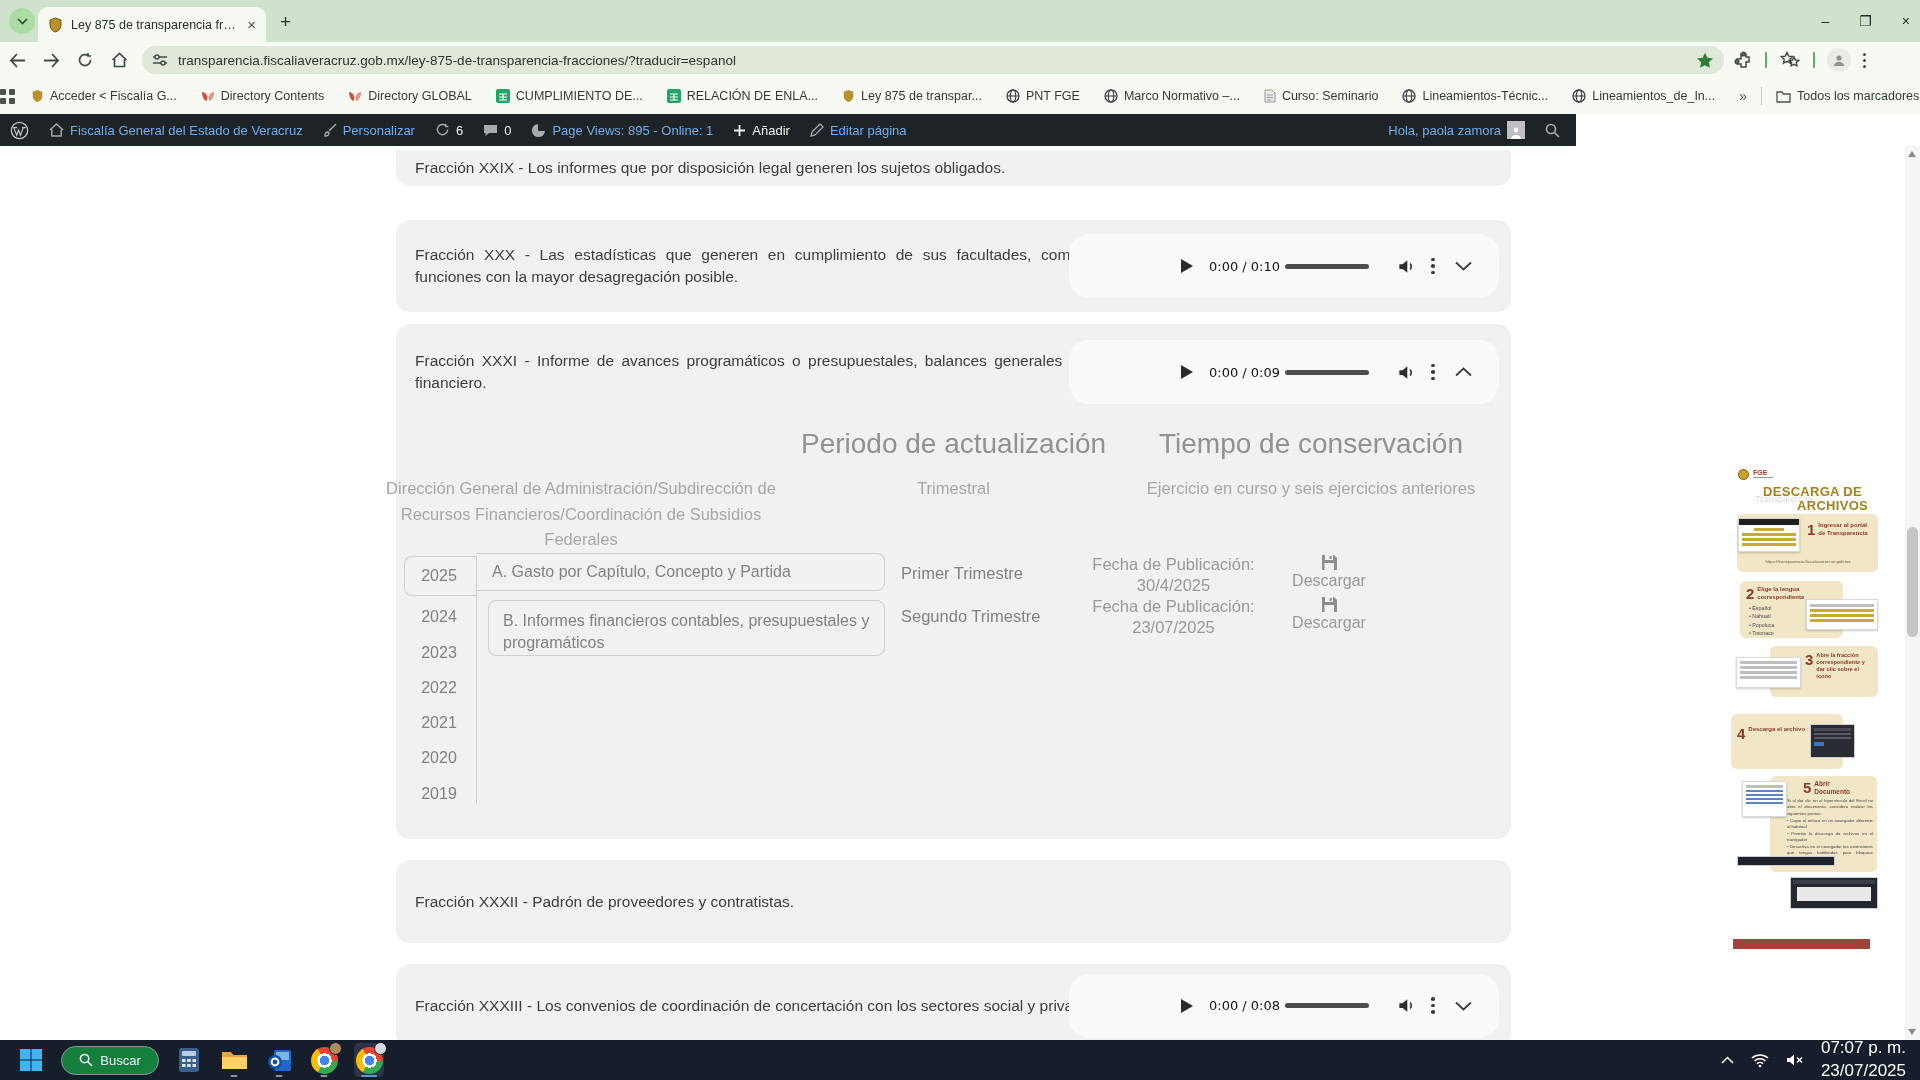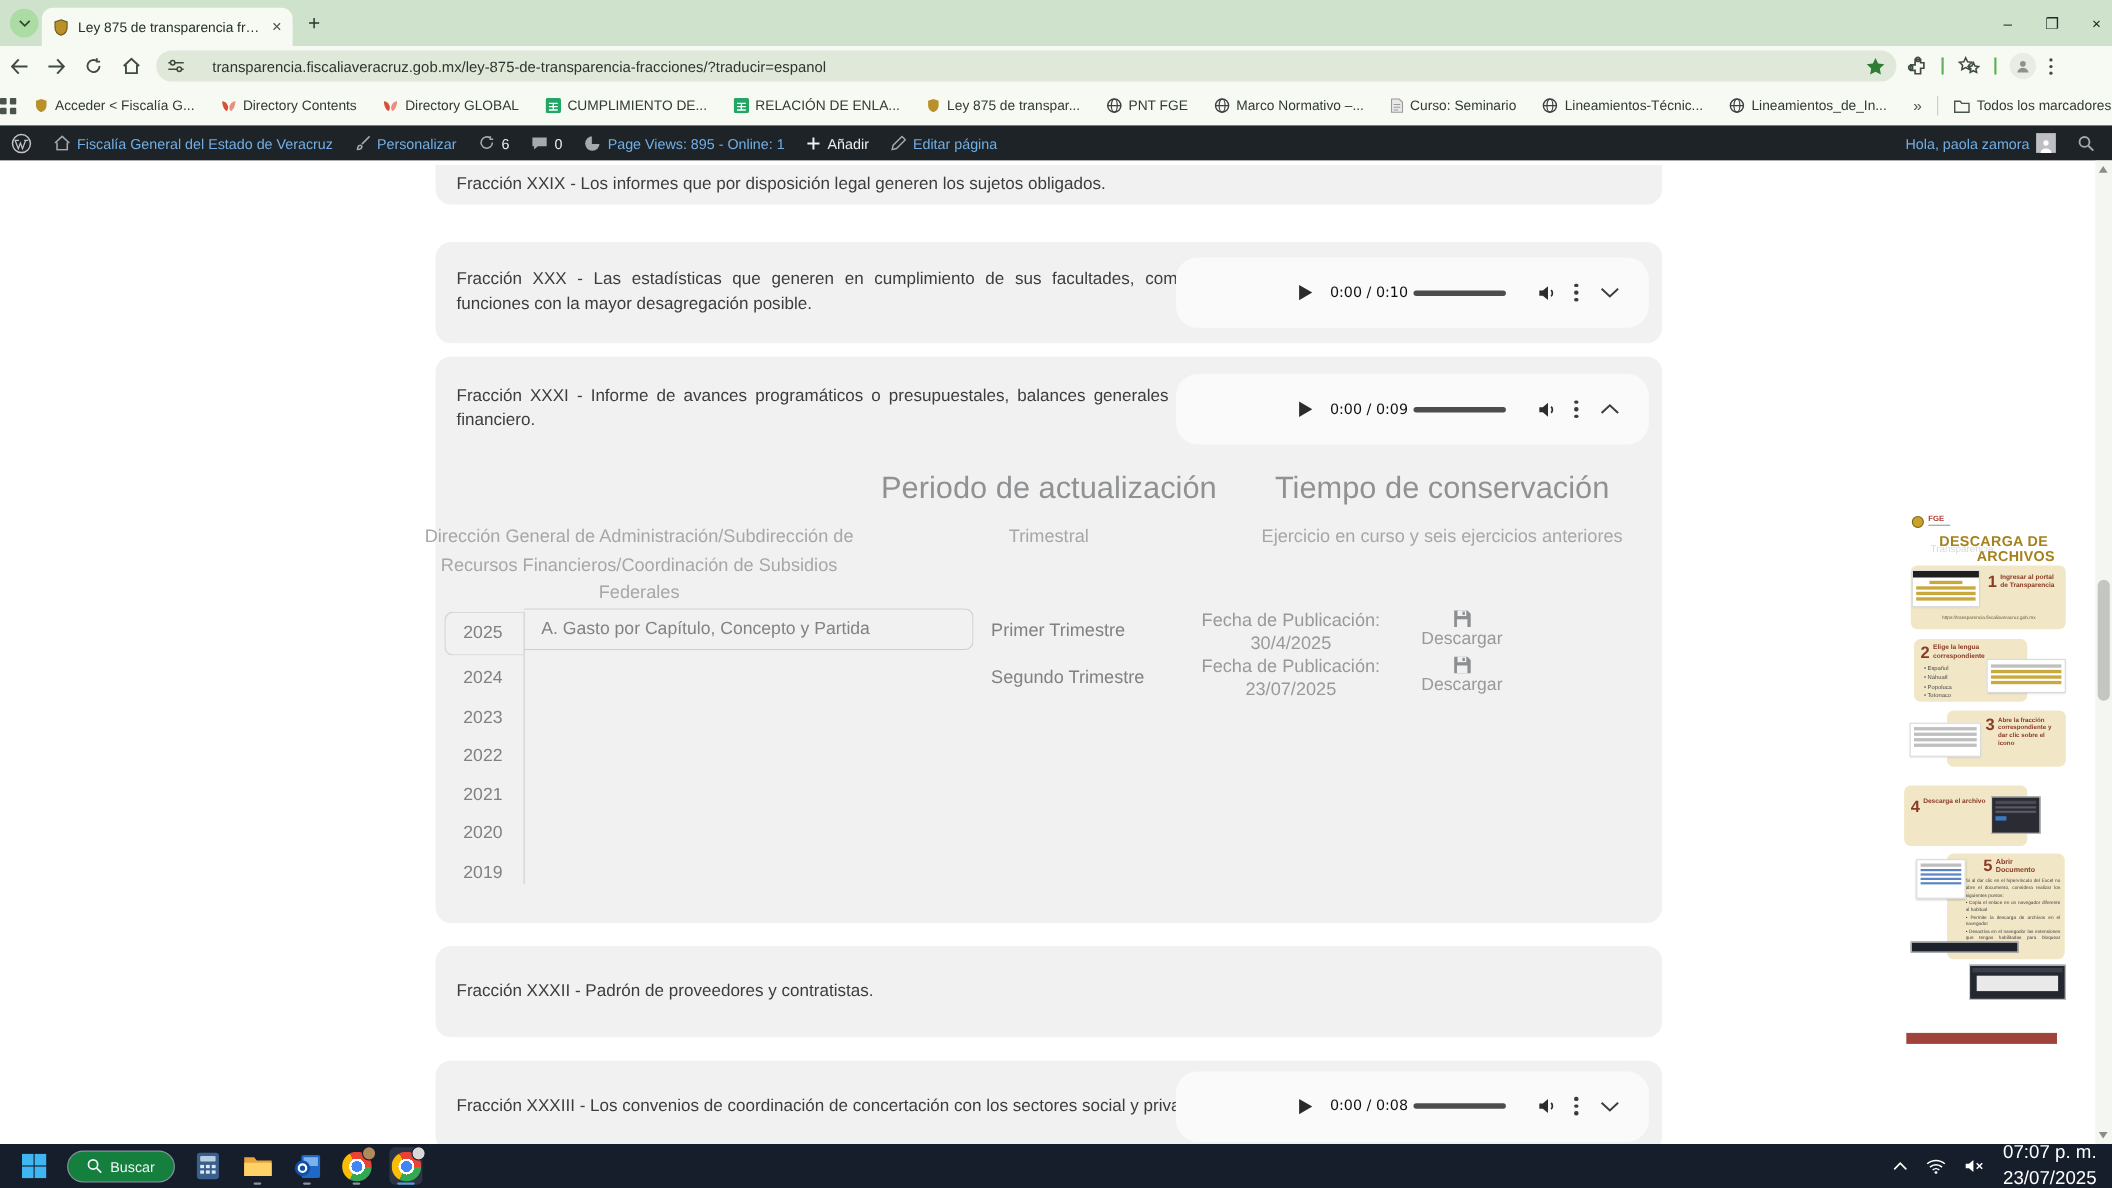--- a/index.html
+++ b/index.html
@@ -17,38 +17,38 @@
   #tab-title { font-size:12.5px; color:#24302a; white-space:nowrap; overflow:hidden;
     text-overflow:ellipsis; flex:1; }
   .tab-close { font-size:15px; color:#45514a; line-height:1; }
   #new-tab-btn { left:280px; top:11px; font-size:19px; color:#2c362f; }
   #win-controls { right:10px; top:0; height:42px; display:flex; align-items:center; gap:30px;
     color:#222b24; font-size:14px; }
   #toolbar { left:0; top:42px; width:1920px; height:36px; background:#f7faf2;
     display:flex; align-items:center; }
   .navicon { width:34px; height:28px; display:flex; align-items:center; justify-content:center; }
   #omnibox { margin-left:6px; width:1582px; height:28px; background:#dfe8d9; border-radius:14px;
-    display:flex; align-items:center; padding:0 10px; gap:25px; }
+    display:flex; align-items:center; padding:0 10px; gap:10px; }
   #url-text { font-size:13.5px; color:#2e342e; white-space:nowrap; overflow:hidden; flex:1; }
   .toolbar-right { display:flex; align-items:center; gap:12px; margin-left:10px; }
   .green-sep { width:2px; height:16px; background:#60b15a; border-radius:1px; }
   .avatar-circ { width:24px; height:24px; border-radius:50%; background:#e9ece5;
     display:flex; align-items:center; justify-content:center; }
   .kebab-v { display:flex; flex-direction:column; gap:3px; }
   .kebab-v i { width:3px; height:3px; border-radius:50%; background:#3f4a41; }
 
   
   #bookmarksbar { left:0; top:78px; width:1920px; height:36px; background:#f7faf2;
     display:flex; align-items:center; font-size:12.5px; color:#313b33; }
   .bm { display:flex; align-items:center; gap:6px; margin-right:24px; white-space:nowrap; }
   #bm-right { margin-left:auto; display:flex; align-items:center; gap:14px; margin-right:14px; }
   .bm-sep { width:1px; height:18px; background:#c6cec2; }
 
   
-  #adminbar { left:0; top:114px; width:1920px; height:32px; background:#1d2327;
+  #adminbar { left:0; top:114px; width:1576px; height:32px; background:#1d2327;
     display:flex; align-items:flex-start; font-size:13px; color:#c3c4c7; }
   .ab-item { display:flex; align-items:center; gap:6px; padding:0 10px; height:32px; }
   .ab-blue { color:#72aee6; }
   .ab-white { color:#f0f0f1; }
   #ab-right { margin-left:auto; display:flex; align-items:center; }
   .ab-avatar { width:18px; height:18px; background:#bdbfc3; display:flex; align-items:flex-end;
     justify-content:center; }
 
   
   #page { left:0; top:146px; width:1920px; height:894px; background:#fff; overflow:hidden; }
@@ -449,20 +449,21 @@
     <div id="year-divider" class="abs"></div>
     <div class="yeartab" style="left:10px;top:243px;">2025</div>
     <div class="yeartab" style="left:10px;top:284px;">2024</div>
     <div class="yeartab" style="left:10px;top:320px;">2023</div>
     <div class="yeartab" style="left:10px;top:355px;">2022</div>
     <div class="yeartab" style="left:10px;top:390px;">2021</div>
     <div class="yeartab" style="left:10px;top:425px;">2020</div>
     <div class="yeartab" style="left:10px;top:461px;">2019</div>
 
     <div id="itemA" class="abs">A. Gasto por Capítulo, Concepto y Partida</div>
+    <div id="itemB" class="abs">B. Informes financieros contables, presupuestales y programáticos</div>
 
     <div class="trimestre" style="top:240px;">Primer Trimestre</div>
     <div class="fecha" style="top:230px;">
       <div>Fecha de Publicación:</div>
       <div>30/4/2025</div>
     </div>
     <div class="descargar" style="top:230px;">
       <svg width="17" height="17" viewBox="0 0 17 17">
           <path d="M1 1h12l3 3v12H1z" fill="#8c8e90"></path>
           <rect x="4" y="1" width="8" height="5" fill="#f1f1f1"></rect>

